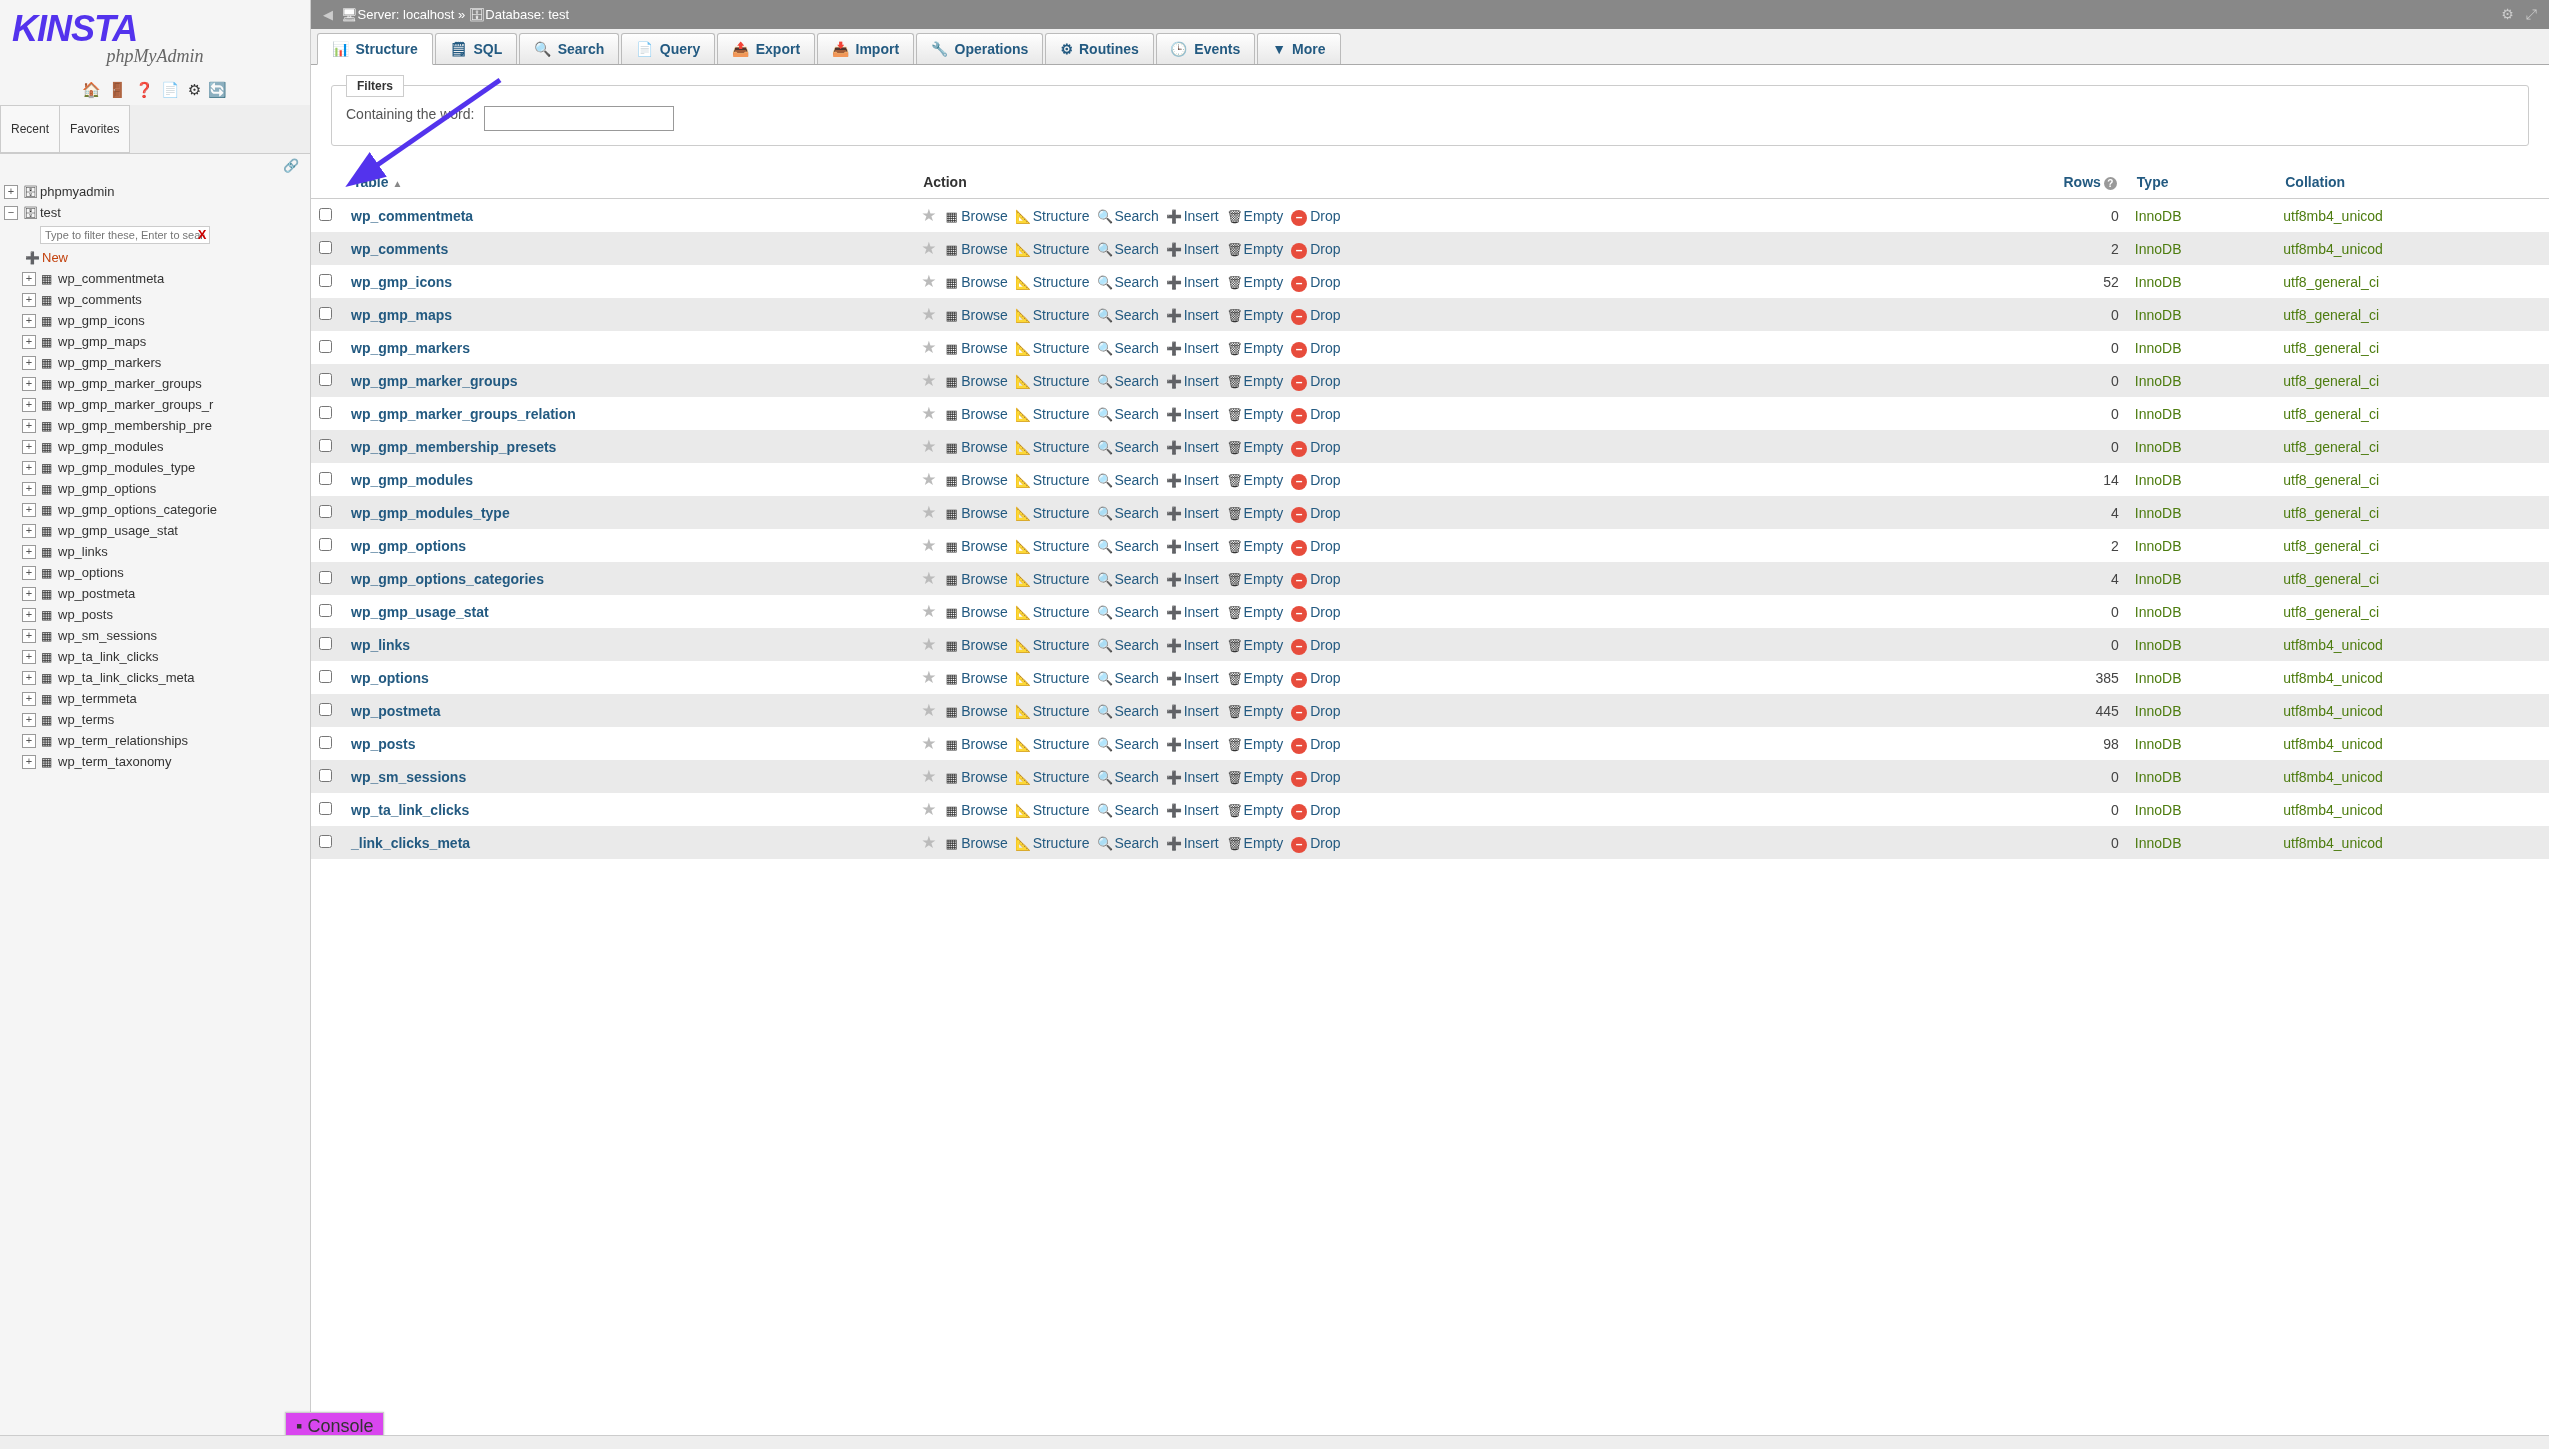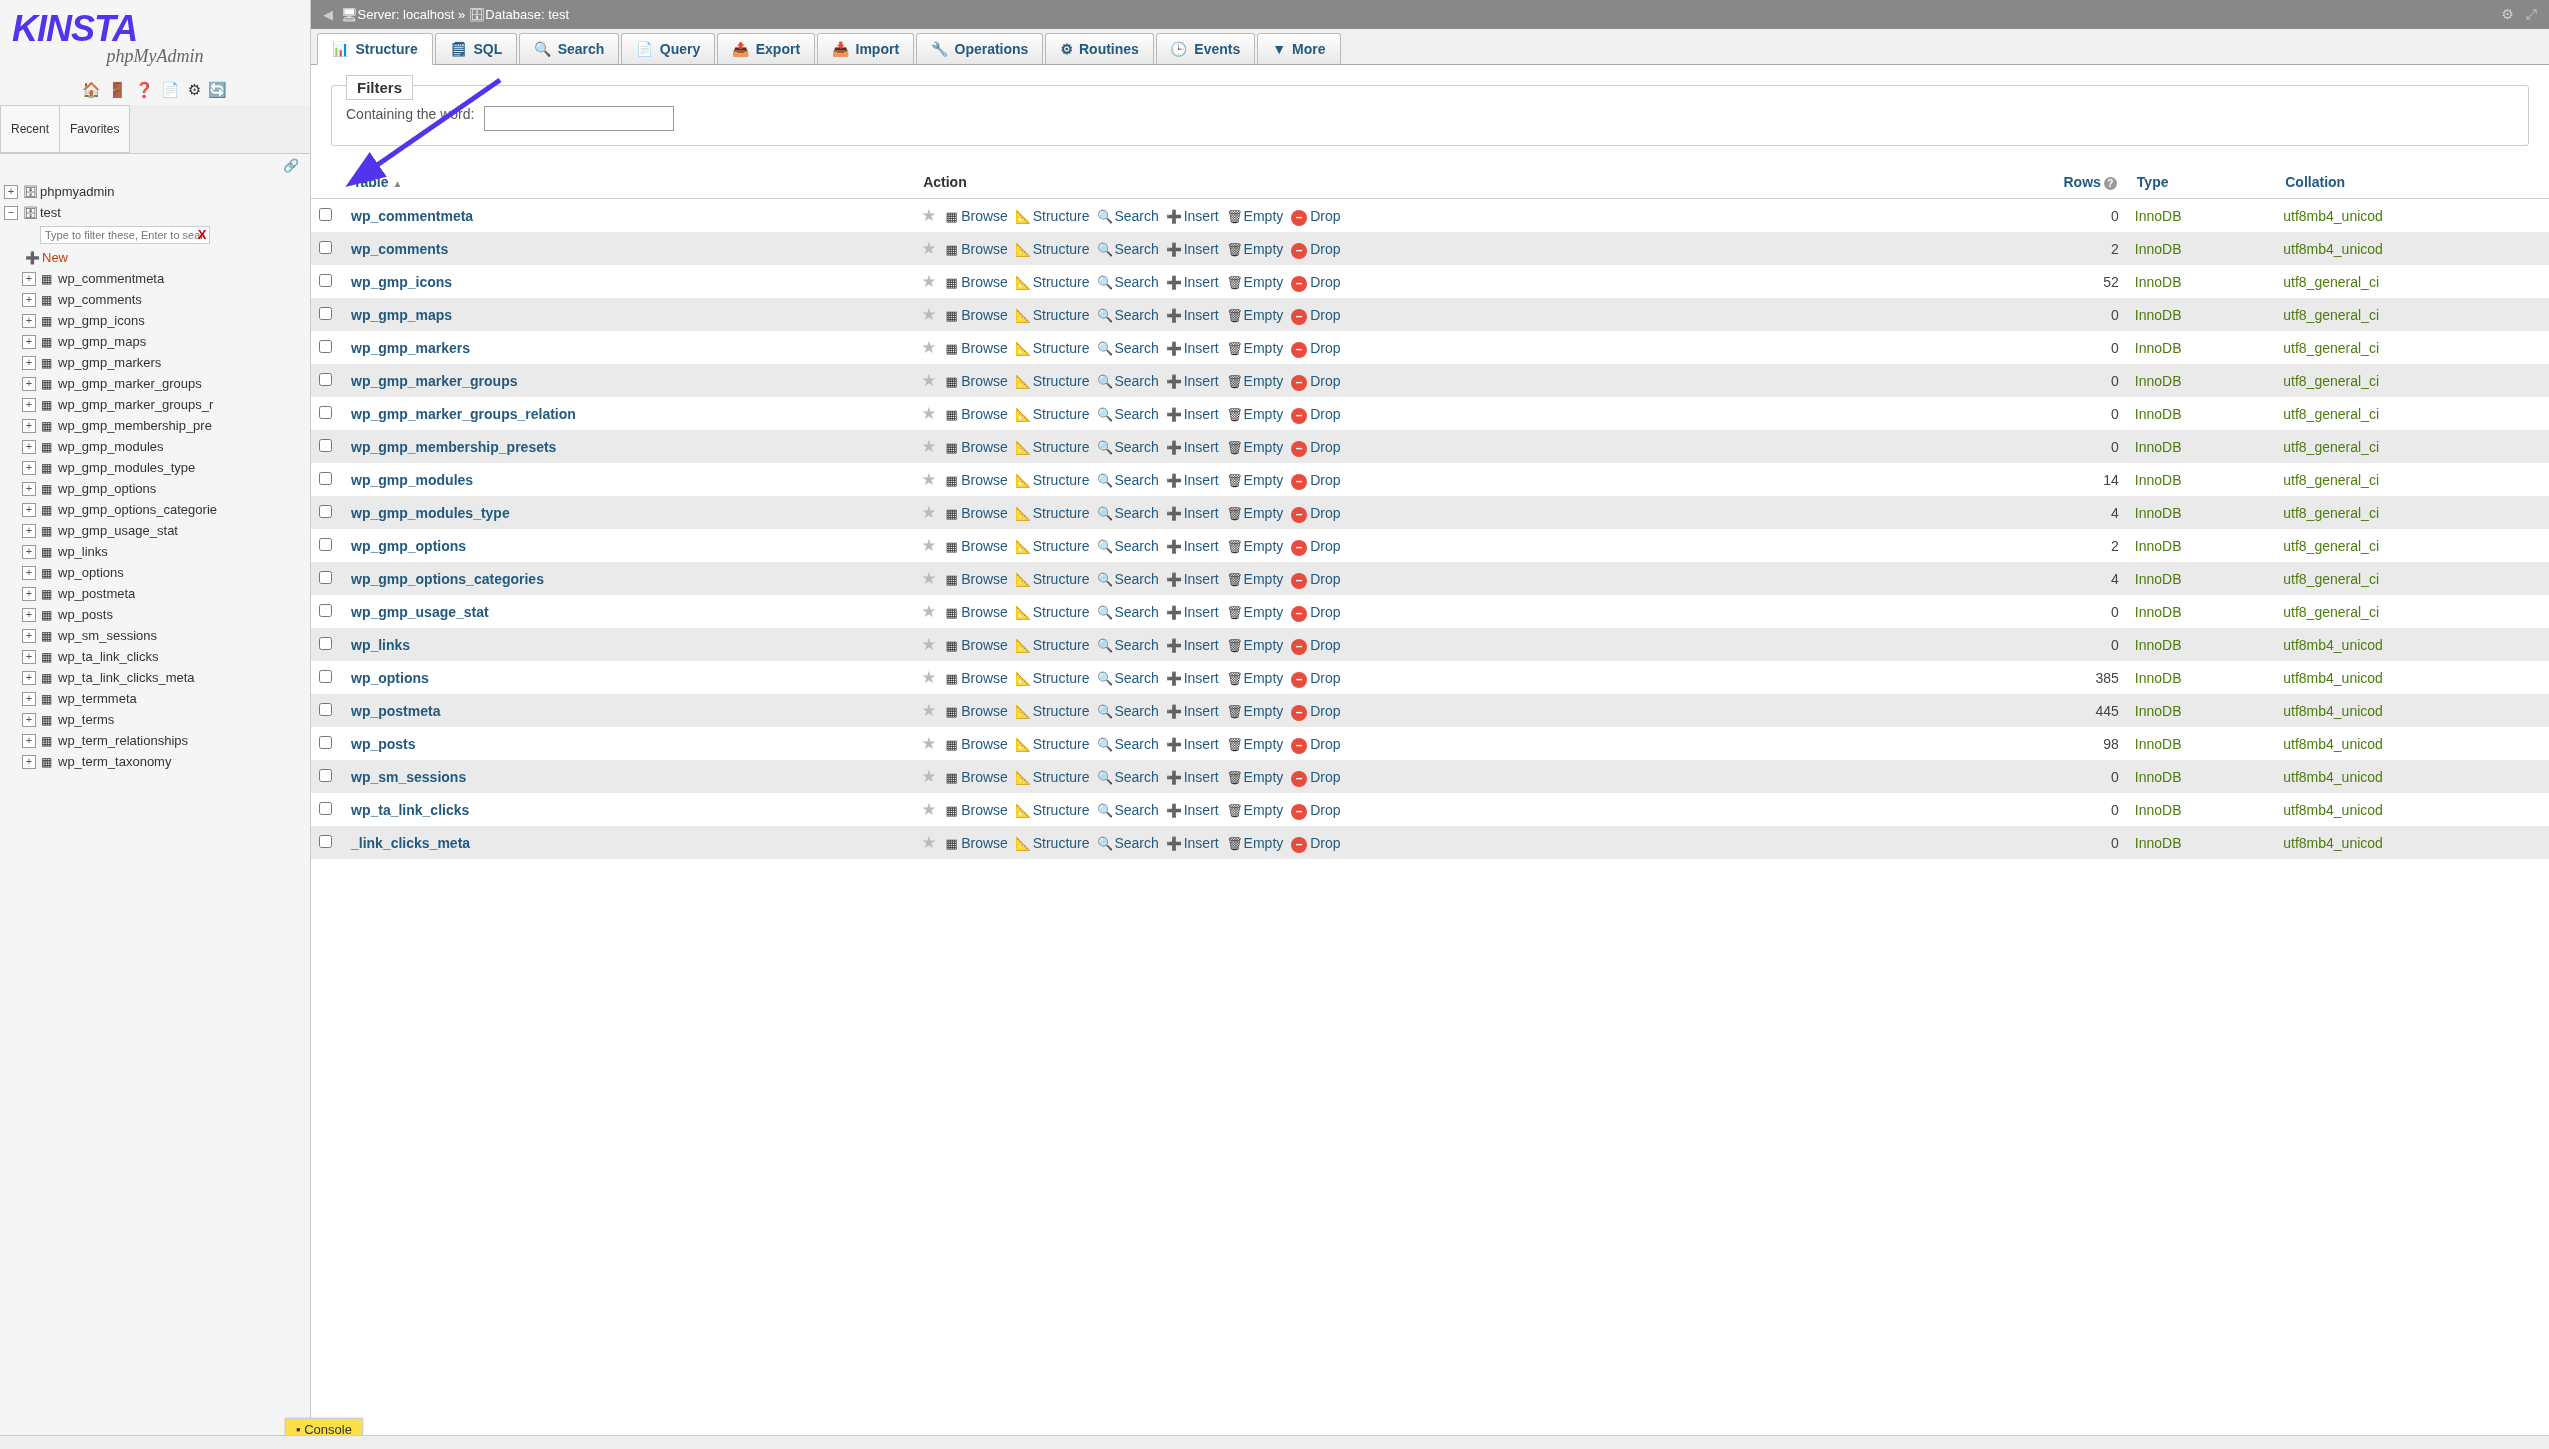--- a/index.html
+++ b/index.html
@@ -29,40 +29,40 @@
 .topbar { background: #888; color: #fff; padding: 6px 12px; display: flex; align-items: center; font-size: 13px; }
 .topbar a { color: #fff; text-decoration: none; }
 .topbar-right { margin-left: auto; display: flex; gap: 12px; }
 .topbar-icon { color: #ccc; cursor: pointer; font-size: 14px; }
 .tabs { display: flex; background: #f0f0f0; border-bottom: 1px solid #aaa; padding: 4px 6px 0; gap: 2px; }
 .tab { display: flex; align-items: center; padding: 7px 14px; background: linear-gradient(#fefefe, #e8e8e8); border: 1px solid #bbb; border-bottom: none; border-radius: 3px 3px 0 0; cursor: pointer; font-size: 14px; color: #235a81; font-weight: bold; gap: 6px; }
 .tab.active { background: #fff; border-bottom: 1px solid #fff; margin-bottom: -1px; }
 .tab-icon { font-size: 14px; }
 .content { flex: 1; overflow: auto; padding: 0; background: #fff; }
 .filters-box { margin: 20px; border: 1px solid #ccc; border-radius: 3px; padding: 20px 14px 14px; position: relative; }
-.filters-legend { position: absolute; top: -11px; left: 14px; background: #fff; border: 1px solid #ccc; padding: 3px 10px; font-weight: bold; font-size: 15px; }
+.filters-legend { position: absolute; top: -11px; left: 14px; background: #fff; border: 1px solid #ccc; padding: 3px 10px; font-weight: bold; font-size: 12px; }
 .filter-row { display: flex; font-size: 14px; color: #555; }
 .filter-text-input { width: 190px; margin-left: 10px; border: 1px solid #999; padding: 4px; font-size: 13px; }
 .arrow-annotation { position: absolute; pointer-events: none; }
 table.listing { width: 100%; border-collapse: collapse; margin-top: 4px; }
 table.listing th { background: #fff; text-align: left; padding: 8px 10px; border-bottom: 1px solid #ccc; font-size: 14px; color: #333; font-weight: bold; }
 table.listing th.sortable { color: #235a81; cursor: pointer; }
 table.listing td { padding: 6px 8px; font-size: 14px; }
 table.listing tr.odd { background: #fff; }
 table.listing tr.even { background: #eaeaea; }
 .tname { color: #235a81; font-weight: bold; cursor: pointer; }
 .act { color: #235a81; cursor: pointer; margin-right: 4px; }
 .act-group { white-space: nowrap; }
 .star { color: #bbb; font-size: 17px; cursor: pointer; }
 .cbox { cursor: pointer; }
 .row-num { text-align: right; color: #444; }
 .muted { color: #4d7c0f; }
 .drop-badge { display: inline-block; width: 16px; height: 16px; background: #e74c3c; border-radius: 50%; color: #fff; text-align: center; line-height: 15px; font-size: 12px; font-weight: bold; margin-right: 3px; }
 .mini-icon { display: inline-block; width: 15px; text-align: center; margin-right: 2px; font-size: 13px; }
-.console-bar { position: absolute; bottom: 8px; left: 285px; background: #fde047; border: 1px solid #ccc; padding: 3px 10px; font-size: 13px; box-shadow: 0 0 2px rgba(0,0,0,.2); }
+.console-bar { position: absolute; bottom: 8px; left: 285px; background: #d946ef; border: 1px solid #ccc; padding: 3px 10px; font-size: 18px; box-shadow: 0 0 2px rgba(0,0,0,.2); }
 .bottom-scroll { position: absolute; bottom: 0; left: 0; right: 0; height: 14px; background: #eee; border-top: 1px solid #ccc; }
 .sort-ind { color: #888; font-size: 10px; margin-left: 4px; }
 .question-badge { display:inline-block; background:#999; color:#fff; border-radius:50%; width:13px; height:13px; line-height:13px; font-size:10px; text-align:center; margin-left:3px;}
 </style>
 </head>
 <body>
 
 <div class="app">
 <div class="sidebar">
   <div class="logo">

